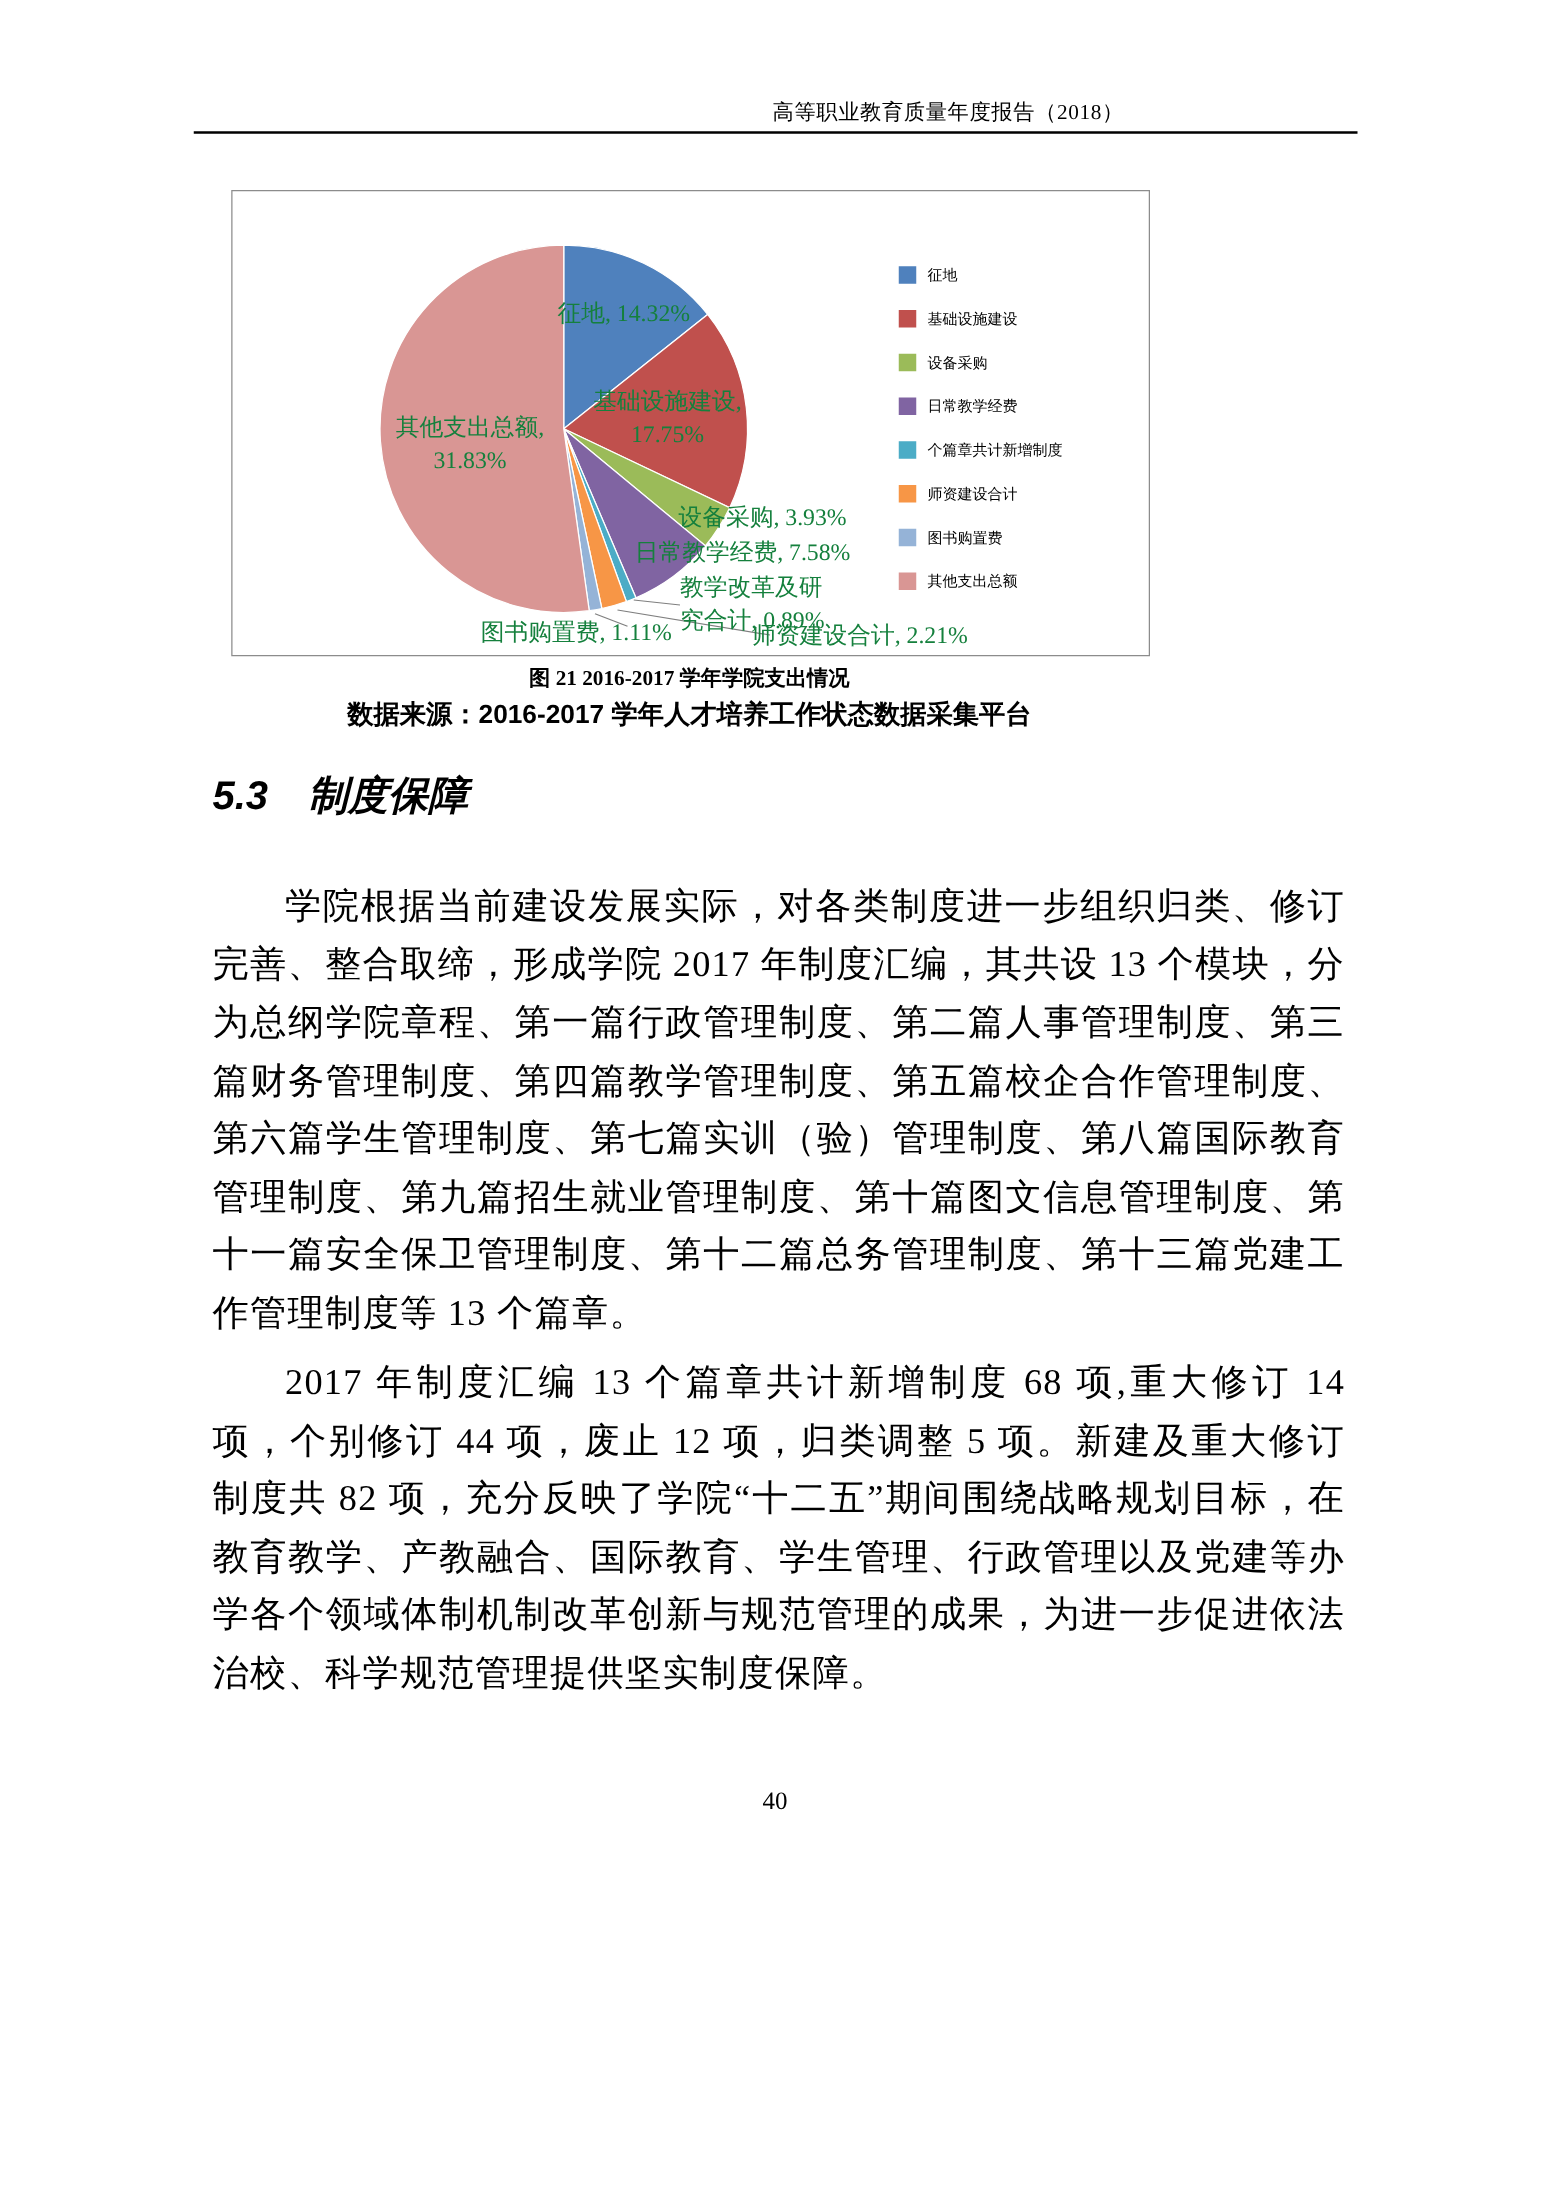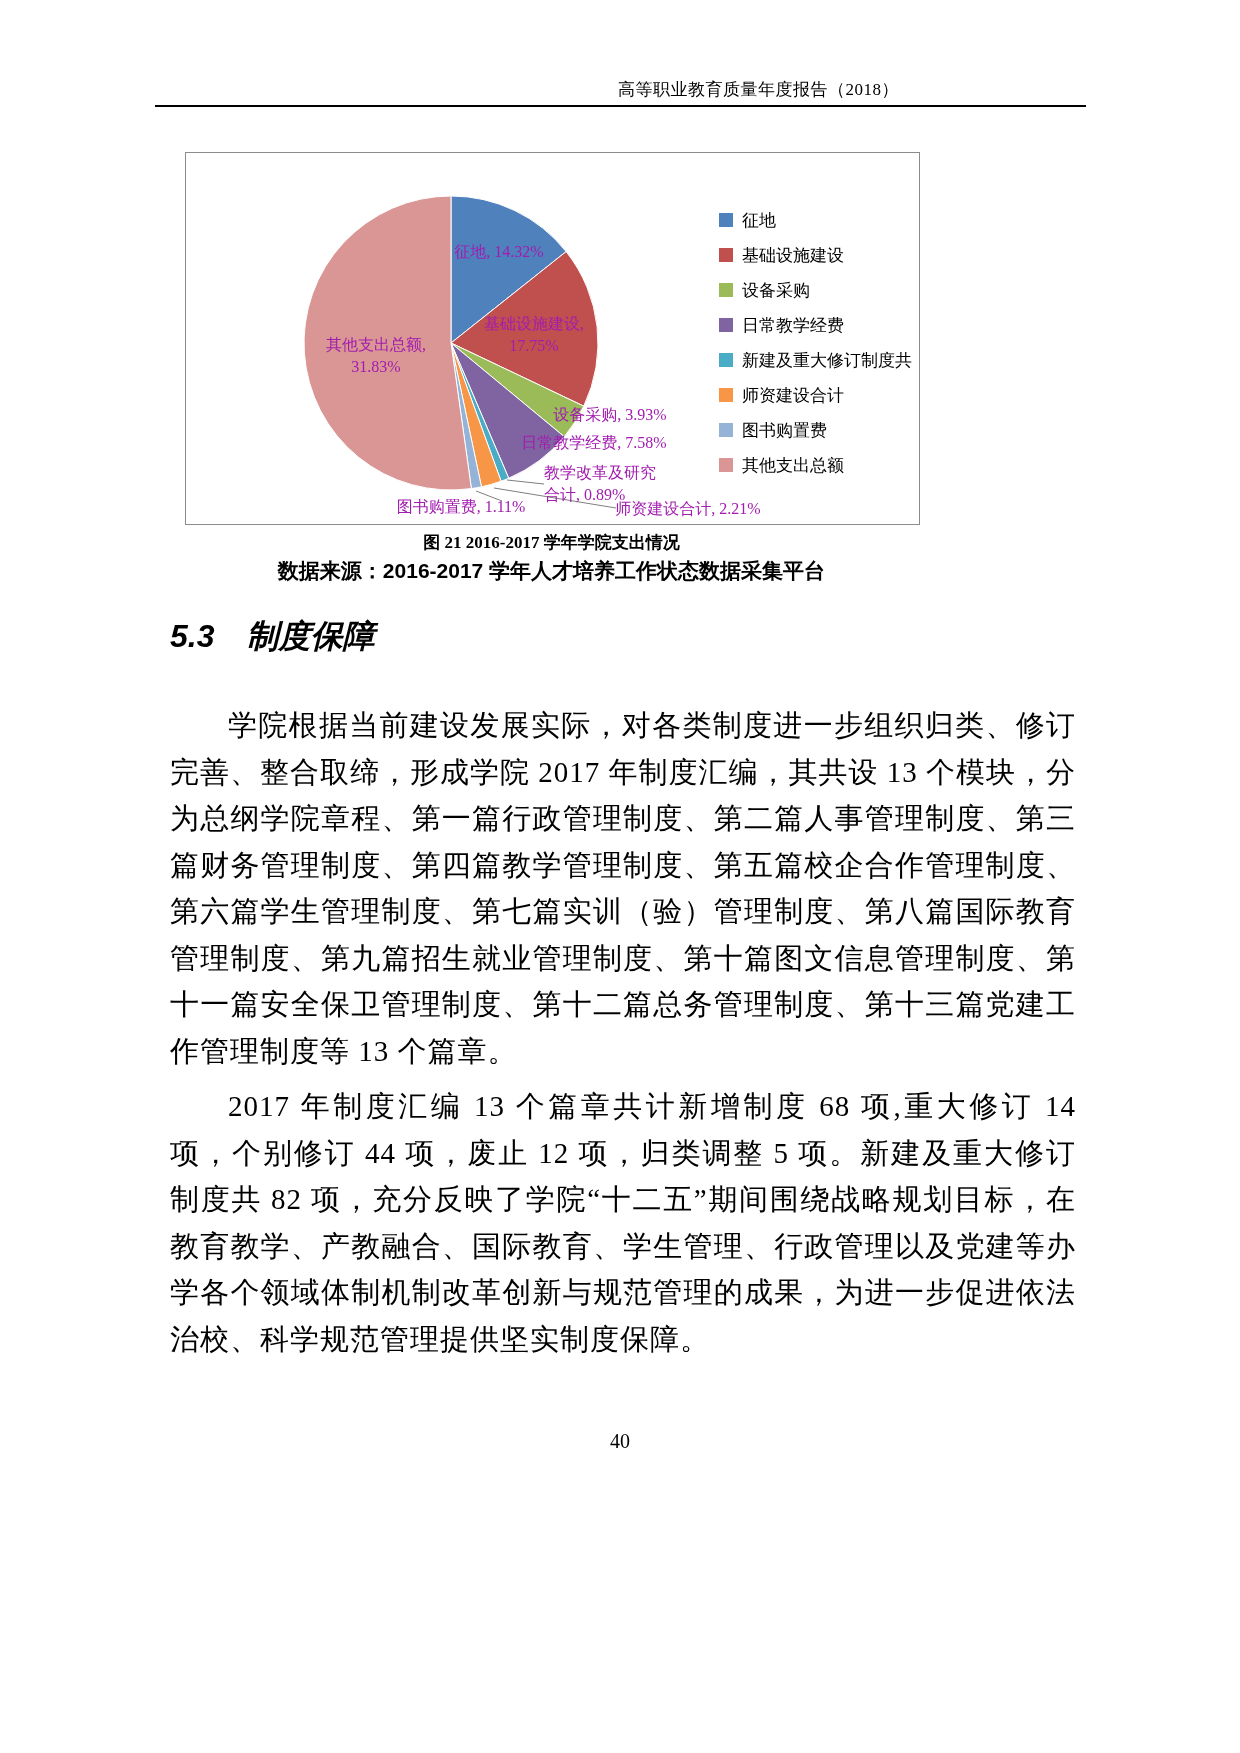--- a/index.html
+++ b/index.html
@@ -14,26 +14,26 @@
     position:absolute;top:105px;left:155px;width:931px;height:2px;background:#000;
   }
   .chart-box{
     position:absolute;top:152px;left:185px;width:733px;height:371px;
     border:1px solid #8c8c8c;background:#fff;
   }
   .chart-box svg{position:absolute;left:0;top:0;}
   .pie-labels{position:absolute;left:0;top:0;width:100%;height:100%;pointer-events:none;}
   .pie-label{
     position:absolute;transform:translate(-50%,-50%);
-    font-size:16px;line-height:1.35;text-align:center;white-space:nowrap;color:#a21caf;
+    font-size:19px;line-height:1.35;text-align:center;white-space:nowrap;color:#15803d;
   }
   .legend{position:absolute;left:533px;top:56px;}
   .legend-item{display:flex;align-items:center;height:22px;margin-bottom:13px;}
   .legend-swatch{width:14px;height:14px;margin-right:9px;flex:0 0 auto;}
-  .legend-label{font-size:17px;white-space:nowrap;}
+  .legend-label{font-size:12px;white-space:nowrap;}
   .figure-caption{
     position:absolute;top:531px;left:185px;width:733px;text-align:center;
     font-weight:bold;font-size:17px;
   }
   .figure-source{
     position:absolute;top:557px;left:185px;width:733px;text-align:center;
     font-weight:bold;font-size:21px;font-family:"Liberation Sans","DejaVu Sans",sans-serif;
   }
   .content{position:absolute;top:612px;left:170px;width:906px;}
   .section-heading{
@@ -94,21 +94,21 @@
         <div class="legend-item">
           <span class="legend-swatch" style="background: rgb(155, 187, 89);"></span>
           <span class="legend-label">设备采购</span>
         </div>
         <div class="legend-item">
           <span class="legend-swatch" style="background: rgb(128, 100, 162);"></span>
           <span class="legend-label">日常教学经费</span>
         </div>
         <div class="legend-item">
           <span class="legend-swatch" style="background: rgb(75, 172, 198);"></span>
-          <span class="legend-label">新建及重大修订制度共</span>
+          <span class="legend-label">个篇章共计新增制度</span>
         </div>
         <div class="legend-item">
           <span class="legend-swatch" style="background: rgb(247, 150, 70);"></span>
           <span class="legend-label">师资建设合计</span>
         </div>
         <div class="legend-item">
           <span class="legend-swatch" style="background: rgb(149, 179, 215);"></span>
           <span class="legend-label">图书购置费</span>
         </div>
         <div class="legend-item">

